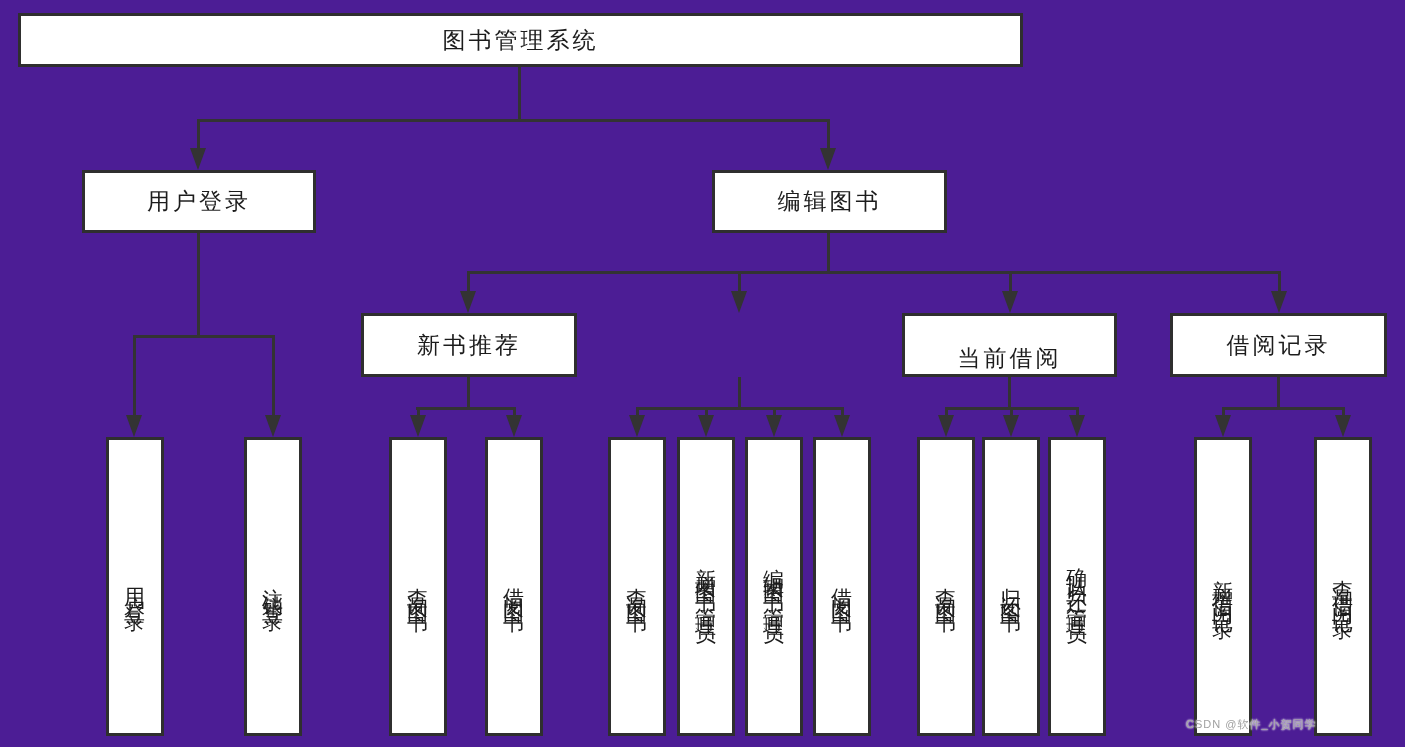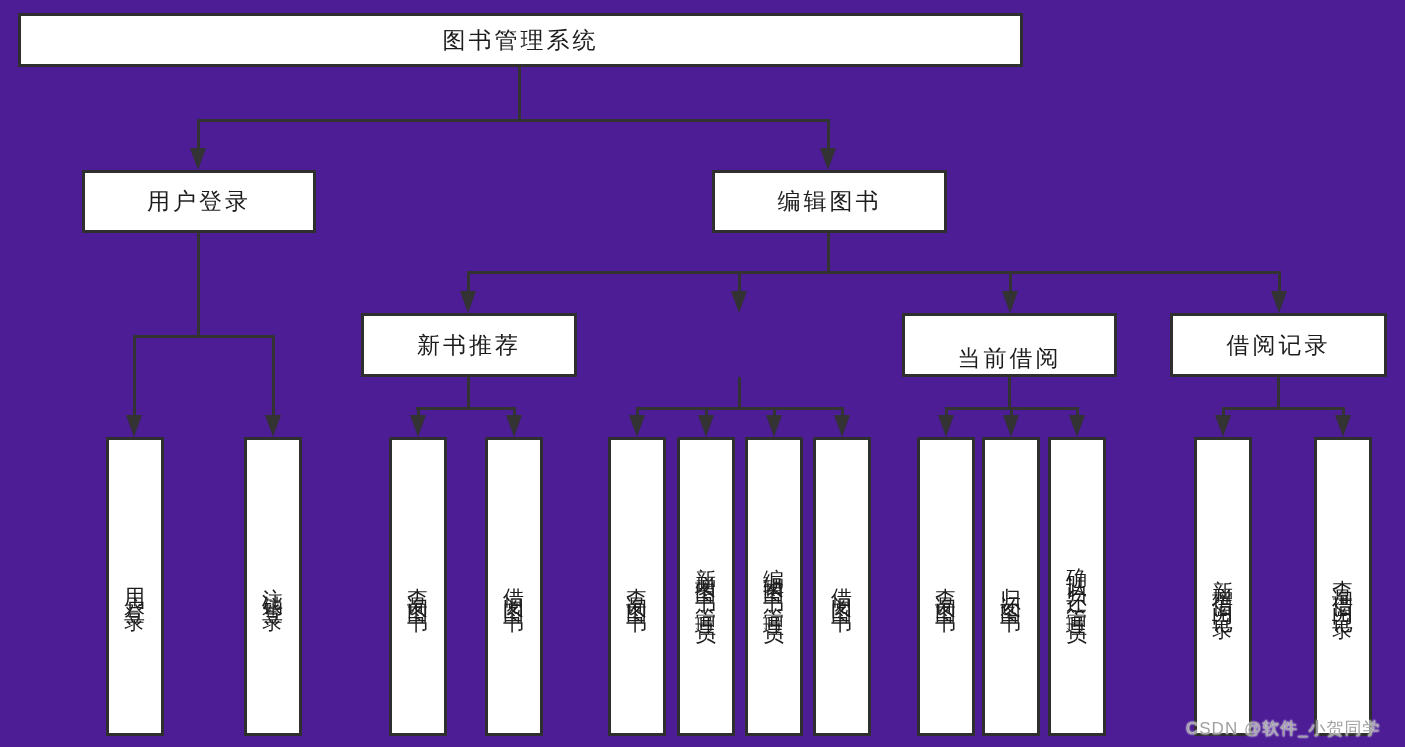--- a/index.html
+++ b/index.html
@@ -24,21 +24,21 @@
   }
   .vline { position:absolute; width:3px; background:#333333; }
   .hline { position:absolute; height:3px; background:#333333; }
   .arrow {
     position:absolute; width:0; height:0;
     border-left:8px solid transparent; border-right:8px solid transparent;
     border-top:22px solid #333333;
   }
   #watermark {
     position:absolute; left:1186px; top:717px; z-index:5;
-    font-size:17px; color:#a0a0a0; letter-spacing:1px; white-space:nowrap;
+    font-size:11px; color:#a0a0a0; letter-spacing:1px; white-space:nowrap;
     text-shadow:0 0 2px #ffffff, 0 0 2px #ffffff;
   }
 </style>
 </head>
 <body>
 
 <div id="canvas">
 
   <div class="box hbox" style="left:18px; top:13px; width:1005px; height:54px;">
     <span>图书管理系统</span>

